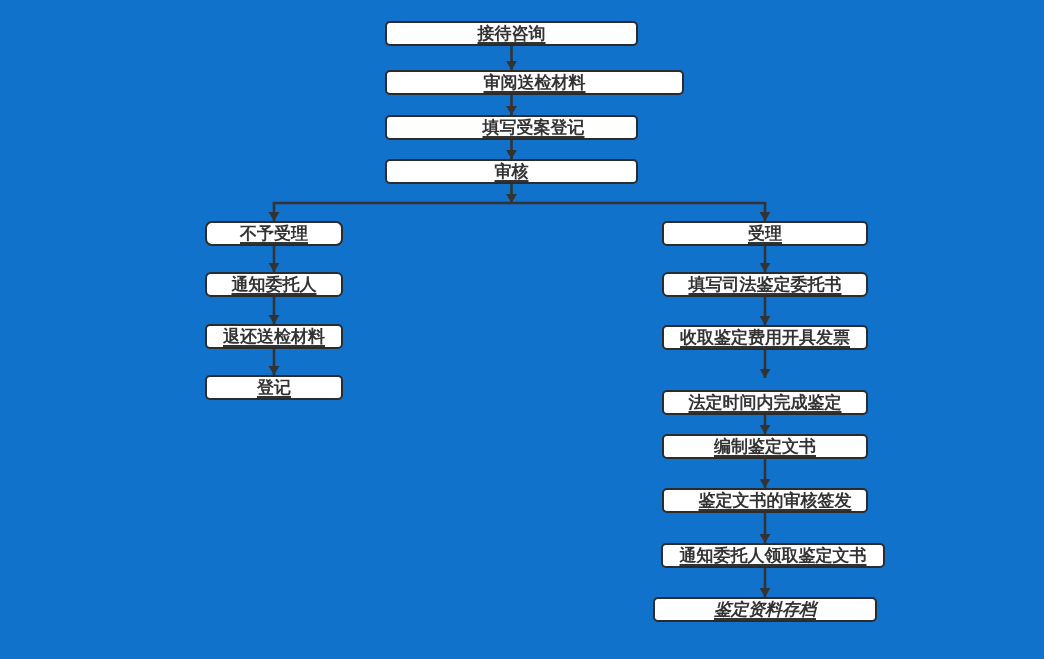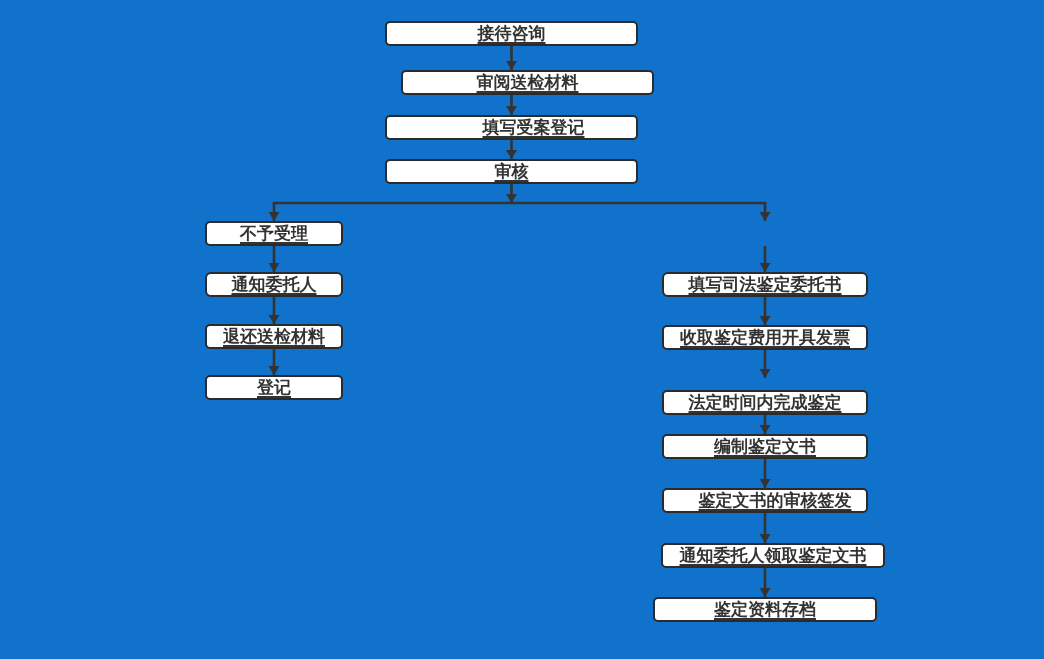--- a/index.html
+++ b/index.html
@@ -78,30 +78,31 @@
     <line x1="765" y1="246" x2="765" y2="272" marker-end="url(#ah)"></line>
     <line x1="765" y1="297" x2="765" y2="325" marker-end="url(#ah)"></line>
     <line x1="765" y1="350" x2="765" y2="378" marker-end="url(#ah)"></line>
     <line x1="765" y1="403" x2="765" y2="434" marker-end="url(#ah)"></line>
     <line x1="765" y1="459" x2="765" y2="488" marker-end="url(#ah)"></line>
     <line x1="765" y1="513" x2="765" y2="543" marker-end="url(#ah)"></line>
     <line x1="765" y1="568" x2="765" y2="597" marker-end="url(#ah)"></line>
   </svg>
 
   <div class="node" style="left:385px; top:21px;  width:253px;">接待咨询</div>
-  <div class="node" style="left:385px; top:70px;  width:253px;margin-left:16px;">审阅送检材料</div>
+  <div class="node" style="left:385px; top:70px;  width:299px;">审阅送检材料</div>
   <div class="node" style="left:385px; top:115px; width:253px;padding-left:44px;">填写受案登记</div>
   <div class="node" style="left:385px; top:159px; width:253px;">审核</div>
 
-  <div class="node" style="left:205px; top:221px; width:138px;">不予受理</div>
+  <div class="node" style="left:205px; top:221px; width:138px;border-radius:7px;">不予受理</div>
   <div class="node" style="left:205px; top:272px; width:138px;border-radius:6px;">通知委托人</div>
   <div class="node" style="left:205px; top:324px; width:138px;">退还送检材料</div>
   <div class="node" style="left:205px; top:375px; width:138px;">登记</div>
 
+  <div class="node" style="left:662px; top:221px; width:206px;">受理</div>
   <div class="node" style="left:662px; top:272px; width:206px;border-radius:6px;">填写司法鉴定委托书</div>
   <div class="node" style="left:662px; top:325px; width:206px;">收取鉴定费用开具发票</div>
   <div class="node" style="left:662px; top:390px; width:206px;">法定时间内完成鉴定</div>
   <div class="node" style="left:662px; top:434px; width:206px;">编制鉴定文书</div>
   <div class="node" style="left:662px; top:488px; width:206px;padding-left:20px;">鉴定文书的审核签发</div>
   <div class="node" style="left:653px; top:543px; width:224px;margin-left:8px;">通知委托人领取鉴定文书</div>
-  <div class="node" style="left:653px; top:597px; width:224px;">鉴定资料存档</div>
+  <div class="node" style="left:653px; top:597px; width:224px;font-style:italic;">鉴定资料存档</div>
 
 </div>
 
 </body></html>

